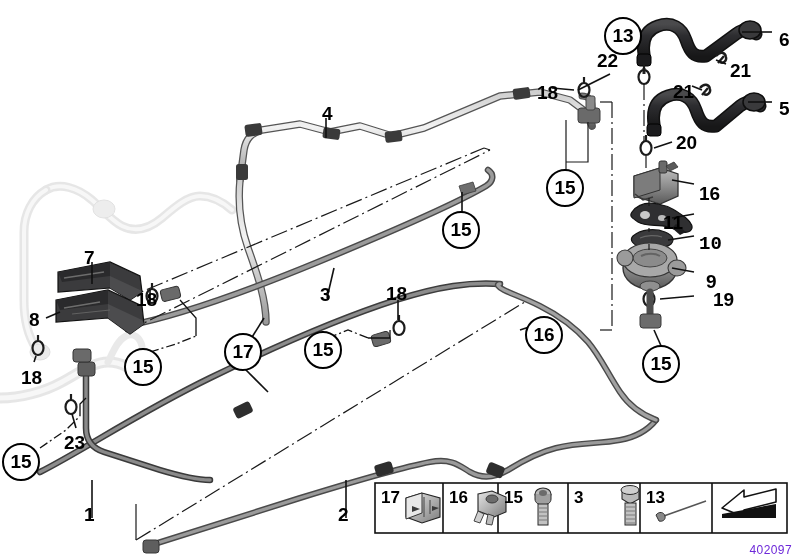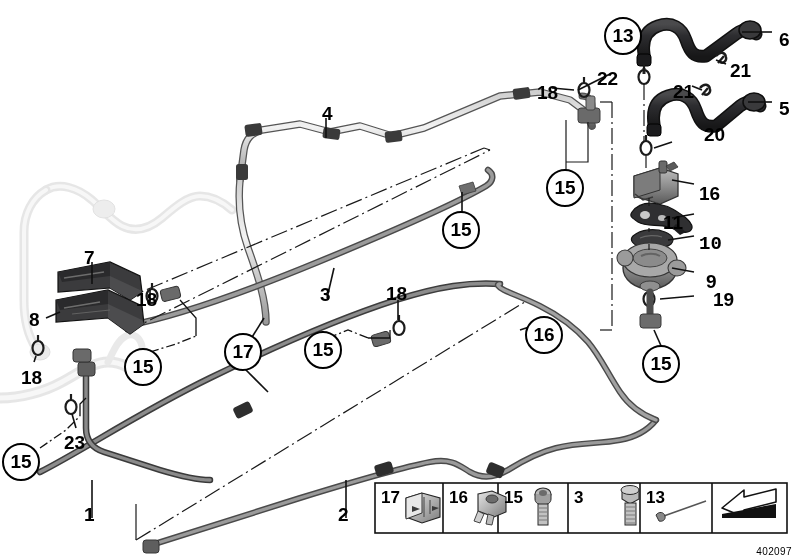--- a/index.html
+++ b/index.html
@@ -9,21 +9,21 @@
   svg#art{position:absolute;left:0;top:0;width:800px;height:560px;}
   .lbl{position:absolute;font-weight:bold;font-size:19px;color:#000;
        font-family:"Liberation Sans", sans-serif;line-height:1;
        white-space:nowrap;}
   .clbl{position:absolute;width:38px;height:38px;border:2.6px solid #000;
         border-radius:50%;background:#fff;display:flex;align-items:center;
         justify-content:center;font-weight:bold;font-size:19px;color:#000;
         font-family:"Liberation Sans", sans-serif;box-sizing:border-box;}
   .legnum{position:absolute;font-weight:bold;font-size:17px;color:#000;
           font-family:"Liberation Sans", sans-serif;}
-  #diagno{position:absolute;right:8px;bottom:3px;font-size:10px;color:#000000;
+  #diagno{position:absolute;right:8px;bottom:3px;font-size:12px;color:#6d28d9;
           font-family:"Liberation Sans", sans-serif;letter-spacing:.4px;}
 </style>
 </head>
 <body>
 
 <div id="stage">
 
 <svg id="art" viewBox="0 0 800 560">
   <defs>
     <linearGradient id="pipeLight" x1="0" y1="0" x2="0" y2="1">
@@ -391,24 +391,24 @@
       <div class="clbl" style="left: 304px; top: 331px;">15</div>
       <div class="clbl" style="left: 642px; top: 345px;">15</div>
       <div class="clbl" style="left: 2px; top: 443px;">15</div>
       <div class="clbl" style="left: 525px; top: 316px;">16</div>
       <div class="clbl" style="left: 224px; top: 333px;">17</div>
       <div class="lbl" style="left: 136px; top: 290px;">18</div>
       <div class="lbl" style="left: 21px; top: 368px;">18</div>
       <div class="lbl" style="left: 386px; top: 284px;">18</div>
       <div class="lbl" style="left: 537px; top: 83px;">18</div>
       <div class="lbl" style="left: 699px; top: 290px; margin-left: 14px;">19</div>
-      <div class="lbl" style="left: 676px; top: 125px; margin-left: 28px;">20</div>
+      <div class="lbl" style="left: 676px; top: 133px;">20</div>
       <div class="lbl" style="left: 730px; top: 61px;">21</div>
       <div class="lbl" style="left: 673px; top: 82px;">21</div>
-      <div class="lbl" style="left: 597px; top: 69px;">22</div>
+      <div class="lbl" style="left: 597px; top: 51px;">22</div>
       <div class="lbl" style="left: 64px; top: 433px; text-align: right;">23</div>
     </div>
 
 <div id="diagno">402097</div>
 
 <div class="legnum" style="left: 381px; top: 488px;">17</div>
     <div class="legnum" style="left: 449px; top: 488px;">16</div>
     <div class="legnum" style="left: 504px; top: 488px;">15</div>
     <div class="legnum" style="left: 574px; top: 488px;">3</div>
     <div class="legnum" style="left: 646px; top: 488px;">13</div>

